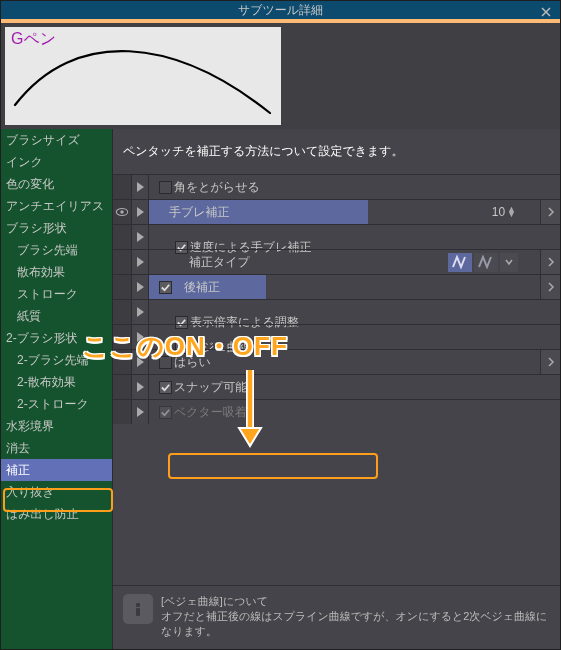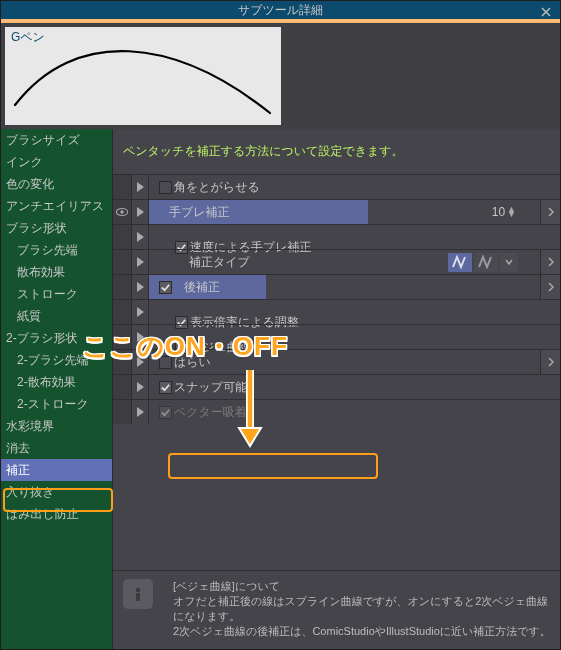--- a/index.html
+++ b/index.html
@@ -2,29 +2,29 @@
 <html><head>
 <meta charset="utf-8">
 <style>
   * { box-sizing: border-box; margin: 0; padding: 0; font-family: "Meiryo", "Hiragino Kaku Gothic Pro", sans-serif; }
   body { background: #3a3a3f; color: #c8c8c8; font-size: 12px; width: 561px; height: 650px; overflow: hidden; position: relative; }
   .window { border: 1px solid #1e1e1e; width: 561px; height: 650px; display: flex; flex-direction: column; }
   .titlebar { height: 22px; background: #0c4a6e; display:flex; align-items:center; justify-content:center; position: relative; border-bottom:4px solid #fdba74;}
   .titlebar .close { position:absolute; right:6px; top:3px; width:16px; height:16px; display:flex;align-items:center;justify-content:center;color:#bbb;}
   .preview { background:#3f3f44; padding:4px 4px 4px 4px;}
   .preview-box { background:#e8e8e8; height:98px; position:relative; width:276px;}
-  .preview-label { position:absolute; top:2px; left:6px; color:#0c4a6e; font-size:12px;}
+  .preview-label { position:absolute; top:2px; left:6px; color:#a21caf; font-size:16px;}
   .stroke-svg { position:absolute; top:0; left:0;}
   .body { flex:1; display:flex; overflow:hidden;}
   .sidebar { width:112px; background:#14532d; border-right:1px solid #2a2a2e; overflow:hidden;}
   .sidebar-item { padding:3px 5px 3px 5px; line-height:16px; color:#c8c8c8; cursor:default;}
   .sidebar-item.indent { padding-left:16px;}
   .sidebar-item.selected { background:#6270b8; color:#fff; }
   .main { flex:1; background:#44444a; display:flex; flex-direction:column; overflow:hidden;}
-  .desc { padding:14px 4px 14px 10px; color:#bef264;}
+  .desc { padding:14px 4px 14px 10px; color:#ffffff;}
   .rows { flex:1; overflow:hidden;}
   .row { display:flex; align-items:center; height:25px; border-top:1px solid #2f2f33; padding:0; position:relative;}
   .row .toggle-col { width:18px; height:100%; display:flex;align-items:center;justify-content:center; background:#3c3c41;}
   .row .play-col { width:18px; height:100%; display:flex;align-items:center;justify-content:center; background:#45454b; border-left:1px solid #2f2f33; border-right:1px solid #2f2f33;}
   .row .content { flex:1; display:flex; align-items:center; padding-left:10px; gap:2px; height:100%; position:relative;}
   .row .content.indent1 { padding-left:26px;margin-top:20px; }
   .row .content.indent2 { padding-left:40px; }
   .row .chev { width:20px; display:flex;align-items:center;justify-content:center; color:#aaa; background:#4a4a50; height:100%; border-left:1px solid #2f2f33;}
   .eye { width:14px; height:14px;}
   .tri { width:0;height:0;border-top:5px solid transparent;border-bottom:5px solid transparent;border-left:7px solid #aaa;}
@@ -32,21 +32,21 @@
   .chk.empty { background:#4a4a50;}
   .chk svg { width:11px; height:11px;}
   .spinner { position:absolute; right:24px; display:flex; align-items:center; gap:2px; color:#c8c8c8;}
   .spinner .ud { display:flex; flex-direction:column; line-height:5px; font-size:9px; color:#aaa;}
   .slider-fill { position:absolute; left:0; top:0; height:100%; background:#5c689e; z-index:0;}
   .slider-label { position:relative; z-index:1; padding-left:10px;}
   .type-icons { position:absolute; right:22px; display:flex; gap:2px; align-items:center;}
   .type-icons .ti { width:24px; height:19px; background:#5c689e; display:flex;align-items:center;justify-content:center;}
   .type-icons .ti.off { background:#4a4a50;}
   .type-icons .dd { width:18px; height:19px; background:#4a4a50; display:flex;align-items:center;justify-content:center;}
-  .info { display:flex; padding:8px 2px 10px 10px; gap:20px; border-top:1px solid #2f2f33;}
+  .info { display:flex; padding:8px 2px 10px 10px; gap:8px; border-top:1px solid #2f2f33;}
   .info-icon { width:30px;height:30px;border-radius:5px;background:#5a5a60;display:flex;align-items:center;justify-content:center;flex-shrink:0;}
   .info-text { font-size:11px; line-height:15px; color:#bdbdbd;}
   .disabled { color:#7a7a7a; }
   .orange-box { position:absolute; border:2px solid #ff9e1a; border-radius:4px; pointer-events:none; z-index:50;}
   .overlay-text { position:absolute; font-weight:bold; font-size:26px; color:#ffa61e; pointer-events:none; z-index:51; letter-spacing:1px;
                   text-shadow: -1.5px 0 #fff, 1.5px 0 #fff, 0 -1.5px #fff, 0 1.5px #fff, -1.5px -1.5px #fff, 1.5px 1.5px #fff, -1.5px 1.5px #fff, 1.5px -1.5px #fff;}
   .overlay-arrow { position:absolute; z-index:51; pointer-events:none;}
 </style>
 </head>
 <body>
@@ -271,21 +271,20 @@
       <div class="info">
         <div class="info-icon">
           <svg width="18" height="18" viewBox="0 0 18 18">
               <rect x="7" y="3" width="4" height="4" rx="1" fill="#3a3a3f"></rect>
               <rect x="7" y="8" width="4" height="8" rx="1" fill="#3a3a3f"></rect>
             </svg>
         </div>
         <div class="info-text">
           <div>[ベジェ曲線]について</div>
           <div>オフだと補正後の線はスプライン曲線ですが、オンにすると2次ベジェ曲線になります。</div>
-          <div>2次ベジェ曲線の後補正は、ComicStudioやIllustStudioに近い補正方法です。</div>
         </div>
       </div>
     </div>
   </div>
 </div>
 
 <div class="orange-box" style="left:3px; top:488px; width:110px; height:24px;"></div>
 <div class="orange-box" style="left:168px; top:453px; width:210px; height:26px;"></div>
 <div class="overlay-text" style="left:82px; top:329px;">ここのON・OFF</div>
 <svg class="overlay-arrow" style="left:235px; top:366px;" width="30" height="86">

